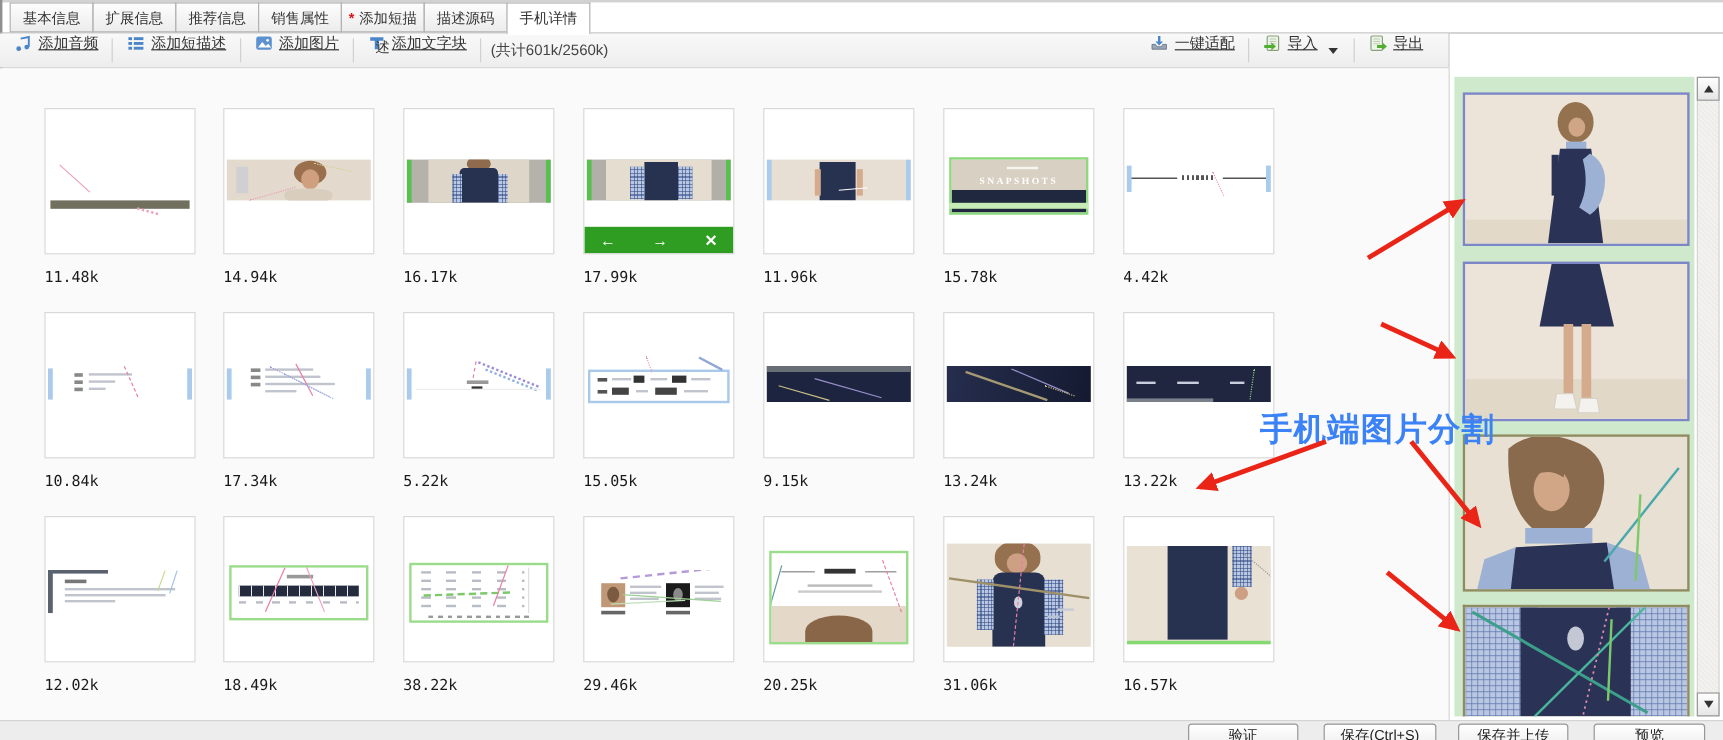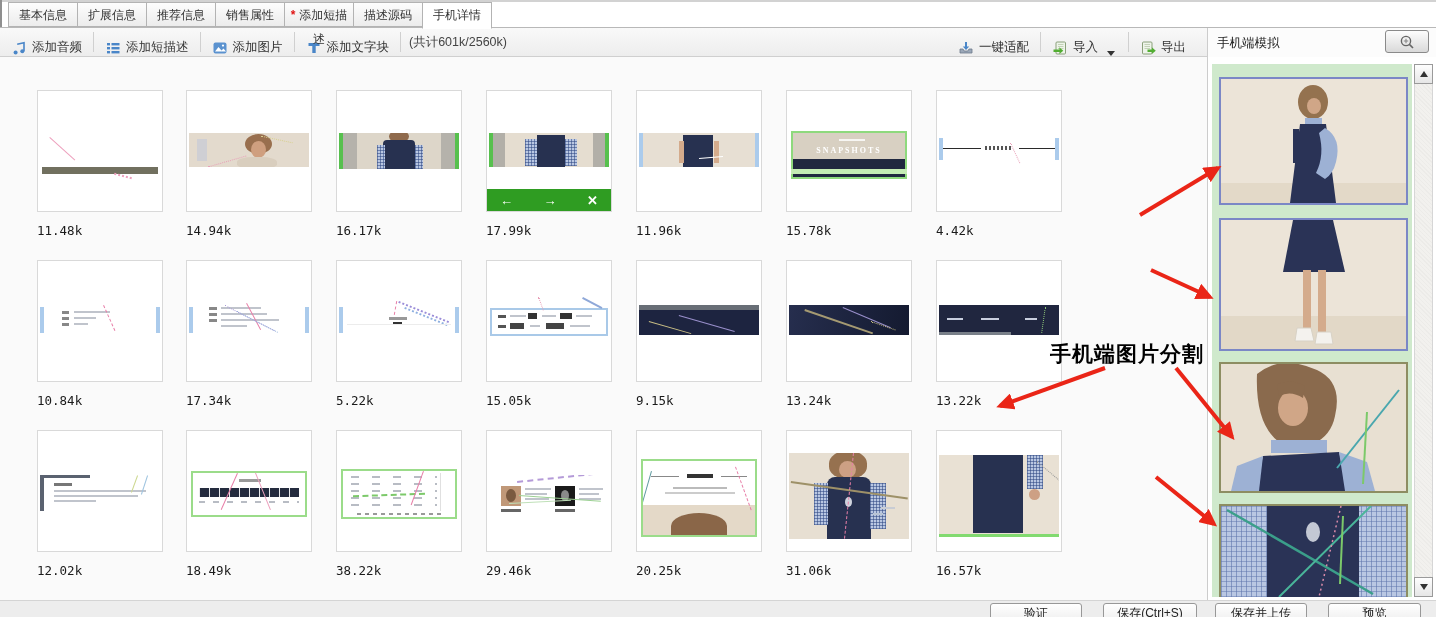--- a/index.html
+++ b/index.html
@@ -13,21 +13,21 @@
   .tabbar{left:8px;top:2px;height:26px;display:flex;z-index:2;}
   .tab{width:70px;height:25px;line-height:24px;text-align:center;font-size:12px;
        border:1px solid #b3b3b3;margin-right:-1px;box-sizing:border-box;
        background:linear-gradient(#fdfdfd,#ececec);cursor:default;}
   .tab.active{background:#fff;height:27px;border-bottom:1px solid #fff;z-index:3;}
   .req{color:#e01414;margin-right:4px;font-weight:bold;}
   
   .toolbar{left:0;top:28px;width:1207px;height:29px;box-sizing:border-box;
            background:linear-gradient(#f9f9f9,#ededed);border-bottom:1px solid #cfcfcf;
            display:flex;align-items:center;}
-  .tbtn{display:flex;align-items:flex-end;gap:5px;padding:0 11px;font-size:12.5px;height:28px;}
+  .tbtn{display:flex;align-items:flex-start;gap:5px;padding:0 11px;font-size:12.5px;height:28px;text-decoration:underline;}
   .vsep{width:1px;height:20px;background:#d0d0d0;}
   .counter{font-size:12.5px;color:#444;margin-left:8px;}
   .tbright{position:absolute;right:10px;top:0;height:28px;display:flex;align-items:center;}
   .caret{width:0;height:0;border-left:4px solid transparent;border-right:4px solid transparent;
          border-top:5px solid #333;margin:12px 2px 0 4px;}
   .icon16{width:16px;height:16px;display:block;}
   
   .panelheader{left:1208px;top:28px;width:228px;height:29px;background:#fcfcfc;}
   .paneltitle{position:absolute;left:9px;top:7px;font-size:12.5px;color:#222;}
   .zoombtn{position:absolute;right:7px;top:2px;width:44px;height:23px;box-sizing:border-box;
@@ -66,21 +66,21 @@
         font-family:"Liberation Serif",serif;font-size:9px;letter-spacing:1.5px;color:#1a1a1a;font-weight:bold;}
   .cap6{position:absolute;left:0;right:0;top:13px;text-align:center;color:#fff;
         font-size:8px;letter-spacing:2px;font-weight:bold;font-family:"Liberation Serif",serif;}
   
   .bottombar{left:0;top:600px;width:1436px;height:17px;background:#ededed;border-top:1px solid #d4d4d4;}
   .bbtn{position:absolute;top:603px;height:22px;box-sizing:border-box;
         background:linear-gradient(#ffffff,#ececec);border:1px solid #989898;border-radius:3px;
         font-size:12px;text-align:center;line-height:19px;color:#222;}
   
   .annot{left:1050px;top:340px;font-family:"Liberation Serif",serif;font-weight:bold;
-         font-size:21px;color:#000000;letter-spacing:1px;z-index:40;}
+         font-size:27px;color:#3b82f6;letter-spacing:1px;z-index:40;}
   .arrows{left:0;top:0;z-index:50;pointer-events:none;}
 </style>
 </head>
 <body>
 
 <div id="app">
   <div class="a topline"></div>
   <div class="a leftedge"></div>
   <div class="a tabline"></div>
 
@@ -161,30 +161,20 @@
         <svg class="icon16" viewBox="0 0 16 16">
             <rect x="2.5" y="2" width="9.5" height="12" rx="1" fill="#eef4ea" stroke="#8aa07a"></rect>
             <path d="M4.5 4.5H10M4.5 6.5H10M4.5 8.5H10" stroke="#b7c8aa" stroke-width=".8"></path>
             <path d="M7.5 9.5h4.5l-.2-2.2 4 3.4-4 3.3.2-2.1H7.5z" fill="#52ae32"></path>
           </svg>
         <span>导出</span>
       </div>
     </div>
   </div>
 
-  <div class="a panelheader">
-    <span class="paneltitle">手机端模拟</span>
-    <div class="zoombtn">
-      <svg width="16" height="16" viewBox="0 0 16 16">
-          <circle cx="7" cy="7" r="4.6" fill="none" stroke="#666" stroke-width="1.4"></circle>
-          <path d="M7 4.8v4.4M4.8 7h4.4" stroke="#888" stroke-width="1.1"></path>
-          <path d="M10.4 10.4 14 14" stroke="#666" stroke-width="1.6"></path>
-        </svg>
-    </div>
-  </div>
   <div class="a vdivider"></div>
 
   <div class="a contentbg"></div>
 
   <div class="card" style="left:37px;top:90px">
     <div class="a" style="left:4px;right:4px;top:76px;height:7px;background:#71705f"></div>
     <div class="d" style="left:12px;top:46px;width:34px;border-top:1px solid #eda0bd;transform:rotate(42deg);transform-origin:0 0"></div>
     <div class="d" style="left:76px;top:84px;width:18px;border-top:2px dotted #eda0bd;transform:rotate(15deg)"></div>
   </div>
   <div class="size" style="left:37px;top:223px">11.48k</div>

